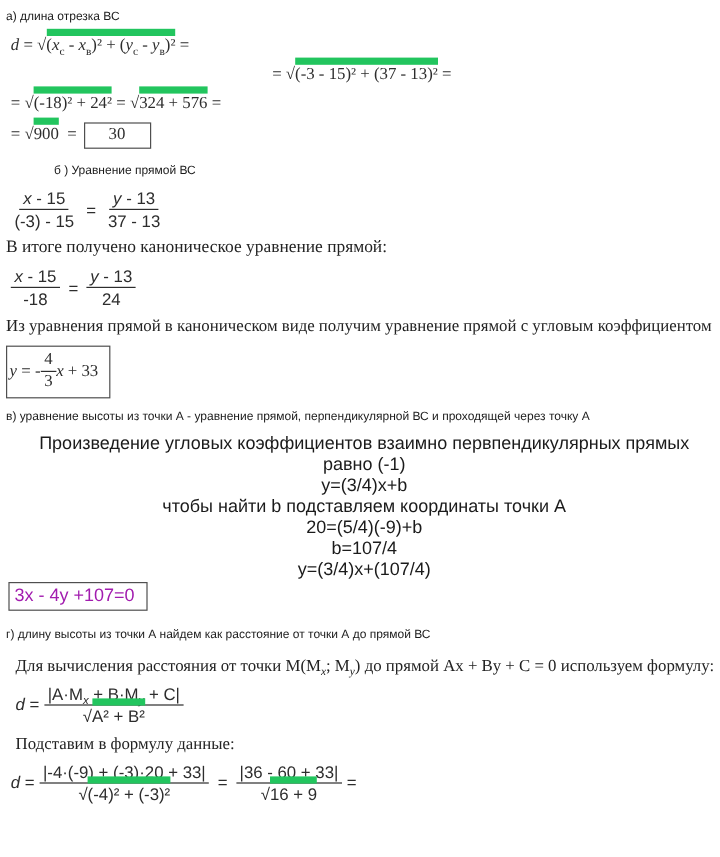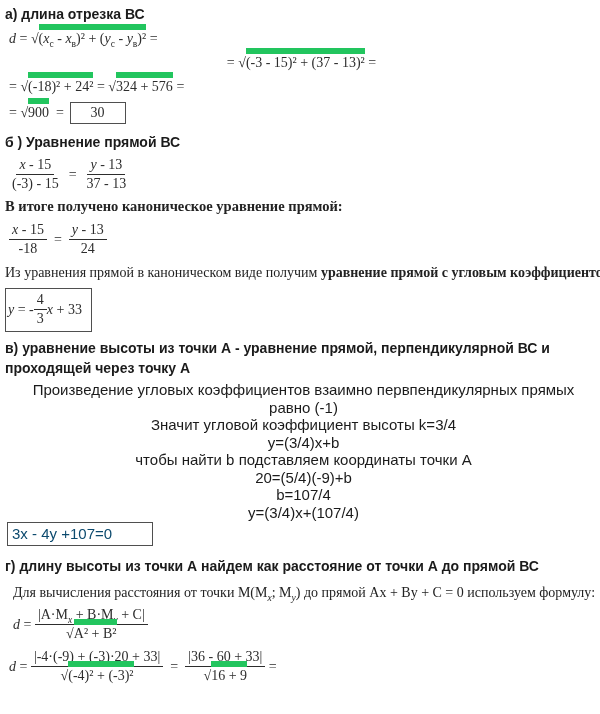--- a/index.html
+++ b/index.html
@@ -1,55 +1,55 @@
 <!DOCTYPE html>
 <html><head>
 <meta charset="utf-8">
 <style>
   * { box-sizing: border-box; }
   html, body { margin: 0; padding: 0; }
   body { width: 600px; height: 714px; background: #ffffff; overflow: hidden; }
   .doc { padding: 3px 6px 0 5px; font-family: "Liberation Sans", sans-serif; color: #1b1b1b; }
-  .sans  { font-size: 14px; line-height: 19px; font-weight: bold; }
+  .sans  { font-size: 10px; line-height: 19px; }
   .tight { font-size: 15px; line-height: 17.5px; text-align: center; }
   .serif { font-family: "Liberation Serif", serif; font-size: 14px; line-height: 17px; color: #232323; }
-  .bold  { font-weight: bold; }
+  .bold  { font-weight: normal; }
   .math  { font-family: "Liberation Serif", serif; font-size: 14px; color: #2d2d2d; }
   .t  { white-space: pre; }
   .it { font-style: italic; }
   sub.s { font-size: 9.5px; line-height: 0; }
   .rad { border-top: 6px solid #22c55e; padding-top: 1px; white-space: pre; }
-  .frow { display: flex; align-items: center; font-family: Liberation Serif, serif; font-size: 14px; color: #2d2d2d; }
+  .frow { display: flex; align-items: center; font-family: Liberation Sans, sans-serif; font-size: 14px; color: #2d2d2d; }
   .frac { display: inline-flex; flex-direction: column; align-items: center; text-align: center; }
   .fn { display: block; border-bottom: 1px solid #2d2d2d; padding: 0 3px 1px; white-space: pre; }
   .fd { display: block; padding: 1px 3px 0; white-space: pre; }
   .eqs { margin: 0 7px; white-space: pre; }
   .boxed { display: inline-block; border: 1px solid #4f4f4f; }
   .box30 { padding: 2px 20px; margin-left: 2px; }
   .boxslope { padding: 3px 9px 4px 2px; display: inline-flex; align-items: center; }
-  .boxline { font-family: "Liberation Sans", sans-serif; font-size: 15px; color: #0c4a6e; padding: 2px 40px 3px 4px; }
+  .boxline { font-family: "Liberation Sans", sans-serif; font-size: 15px; color: #a21caf; padding: 2px 10px 3px 4px; }
   .ml4 { margin-left: 4px; }
   .ml8 { margin-left: 8px; }
 </style>
 </head>
 <body>
 
 <div class="doc">
 
   <div class="sans" style="margin:2px 0 7px 0;">а) длина отрезка ВС</div>
 
   <div class="math ml4" style="margin-bottom:8px;"><span class="t it">d</span><span class="t"> = </span><span class="t">√</span><span class="rad"><span class="t">(</span><span class="t it">x</span><sub class="s">с</sub><span class="t"> - </span><span class="t it">x</span><sub class="s">в</sub><span class="t">)² + (</span><span class="t it">y</span><sub class="s">с</sub><span class="t"> - </span><span class="t it">y</span><sub class="s">в</sub><span class="t">)²</span></span><span class="t"> =</span></div>
 
   <div class="math ml4" style="margin-bottom:8px;text-align:center;"><span class="t">= </span><span class="t">√</span><span class="rad">(-3 - 15)² + (37 - 13)²</span><span class="t"> =</span></div>
 
   <div class="math ml4" style="margin-bottom:7px;"><span class="t">= </span><span class="t">√</span><span class="rad">(-18)² + 24²</span><span class="t"> = </span><span class="t">√</span><span class="rad">324 + 576</span><span class="t"> =</span></div>
 
   <div class="math ml4" style="margin-bottom:9px;"><span class="t">= </span><span class="t">√</span><span class="rad">900</span><span class="t">  = </span><span class="boxed box30">30</span></div>
 
-  <div class="sans" style="margin-bottom:5px;">б ) Уравнение прямой ВС</div>
+  <div class="sans" style="margin-bottom:5px;margin-left:40px;">б ) Уравнение прямой ВС</div>
 
   <div class="frow ml4" style="margin-bottom:6px;">
     <span class="frac">
         <span class="fn"><span class="t it">x</span><span class="t"> - 15</span></span>
         <span class="fd">(-3) - 15</span>
       </span>
     <span class="eqs">=</span>
     <span class="frac">
         <span class="fn"><span class="t it">y</span><span class="t"> - 13</span></span>
         <span class="fd">37 - 13</span>
@@ -81,21 +81,20 @@
           <span class="fd">3</span>
         </span>
         <span class="t it">x</span>
         <span class="t"> + 33</span>
       </span>
   </div>
 
   <div class="sans" style="line-height:20px;margin-bottom:3px;">в) уравнение высоты из точки А -  уравнение прямой, перпендикулярной ВС и проходящей через точку А</div>
 
   <div class="tight ml8">Произведение угловых коэффициентов взаимно первпендикулярных прямых равно (-1)</div>
-  <div class="tight ml8">Значит угловой коэффициент высоты k=3/4</div>
   <div class="tight ml8">y=(3/4)x+b</div>
   <div class="tight ml8">чтобы найти b подставляем координаты точки А</div>
   <div class="tight ml8">20=(5/4)(-9)+b</div>
   <div class="tight ml8">b=107/4</div>
   <div class="tight ml8">y=(3/4)x+(107/4)</div>
 
   <div style="margin:1px 0 11px 2px;">
     <span class="boxed boxline">3x - 4y +107=0</span>
   </div>
 
@@ -105,20 +104,21 @@
 
   <div class="frow ml8" style="margin-bottom:7px;">
     <span class="t it">d</span>
       <span class="t"> = </span>
     <span class="frac">
         <span class="fn"><span class="t">|A·M</span><sub class="s it">x</sub><span class="t"> + B·M</span><sub class="s it">y</sub><span class="t"> + C|</span></span>
         <span class="fd"><span class="t">√</span><span class="rad">A² + B²</span></span>
       </span>
   </div>
 
+  <div class="serif ml8" style="margin-bottom:6px;">Подставим в формулу данные:</div>
 
   <div class="frow ml4" style="margin-bottom:10px;">
     <span class="t it">d</span>
       <span class="t"> = </span>
     <span class="frac">
         <span class="fn">|-4·(-9) + (-3)·20 + 33|</span>
         <span class="fd"><span class="t">√</span><span class="rad">(-4)² + (-3)²</span></span>
       </span>
     <span class="eqs">=</span>
     <span class="frac">

